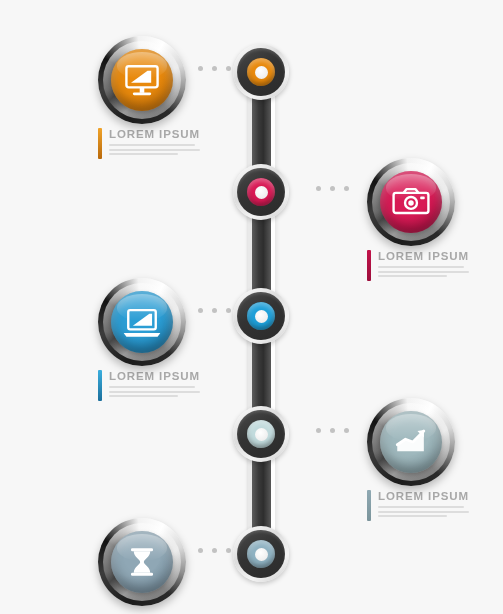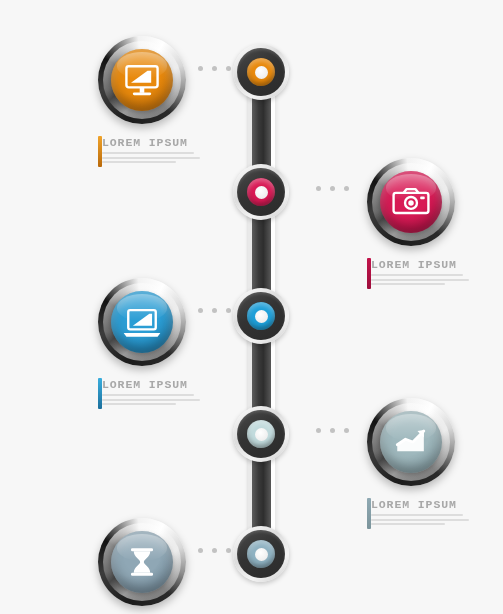--- a/index.html
+++ b/index.html
@@ -48,21 +48,21 @@
   .medal .inner{position:absolute;inset:13px;border-radius:50%;
       box-shadow:inset 0 -6px 12px rgba(0,0,0,.30), inset 0 5px 10px rgba(255,255,255,.30),
                  0 2px 4px rgba(0,0,0,.22);
       display:flex;align-items:center;justify-content:center;overflow:hidden;}
   .medal .gloss{position:absolute;left:9%;top:5%;width:82%;height:44%;border-radius:50% 50% 48% 48%;
       background:linear-gradient(180deg,rgba(255,255,255,.34),rgba(255,255,255,0));
       pointer-events:none;}
   .medal .inner svg{width:44px;height:44px;display:block;position:relative;z-index:2;}
 
   
-  .caption{display:flex;margin-top:12px;font-family:Liberation Mono, monospace;}
+  .caption{display:flex;gap:7px;margin-top:4px;}
   .accent{width:4px;border-radius:1px;flex:0 0 4px;height:31px;}
   .cap-txt{flex:1;}
   .cap-title{font-size:11.5px;letter-spacing:.9px;font-weight:700;color:#a8a8a8;
              line-height:13px;white-space:nowrap;}
   .cap-lines{margin-top:3px;}
   .cap-lines i{display:block;height:2px;border-radius:1px;background:#dddddd;margin-bottom:2.5px;}
 
   
   .dots{position:absolute;display:flex;gap:9px;align-items:center;z-index:2;}
   .dots span{width:5px;height:5px;border-radius:50%;background:#c2c2c2;display:block;}

